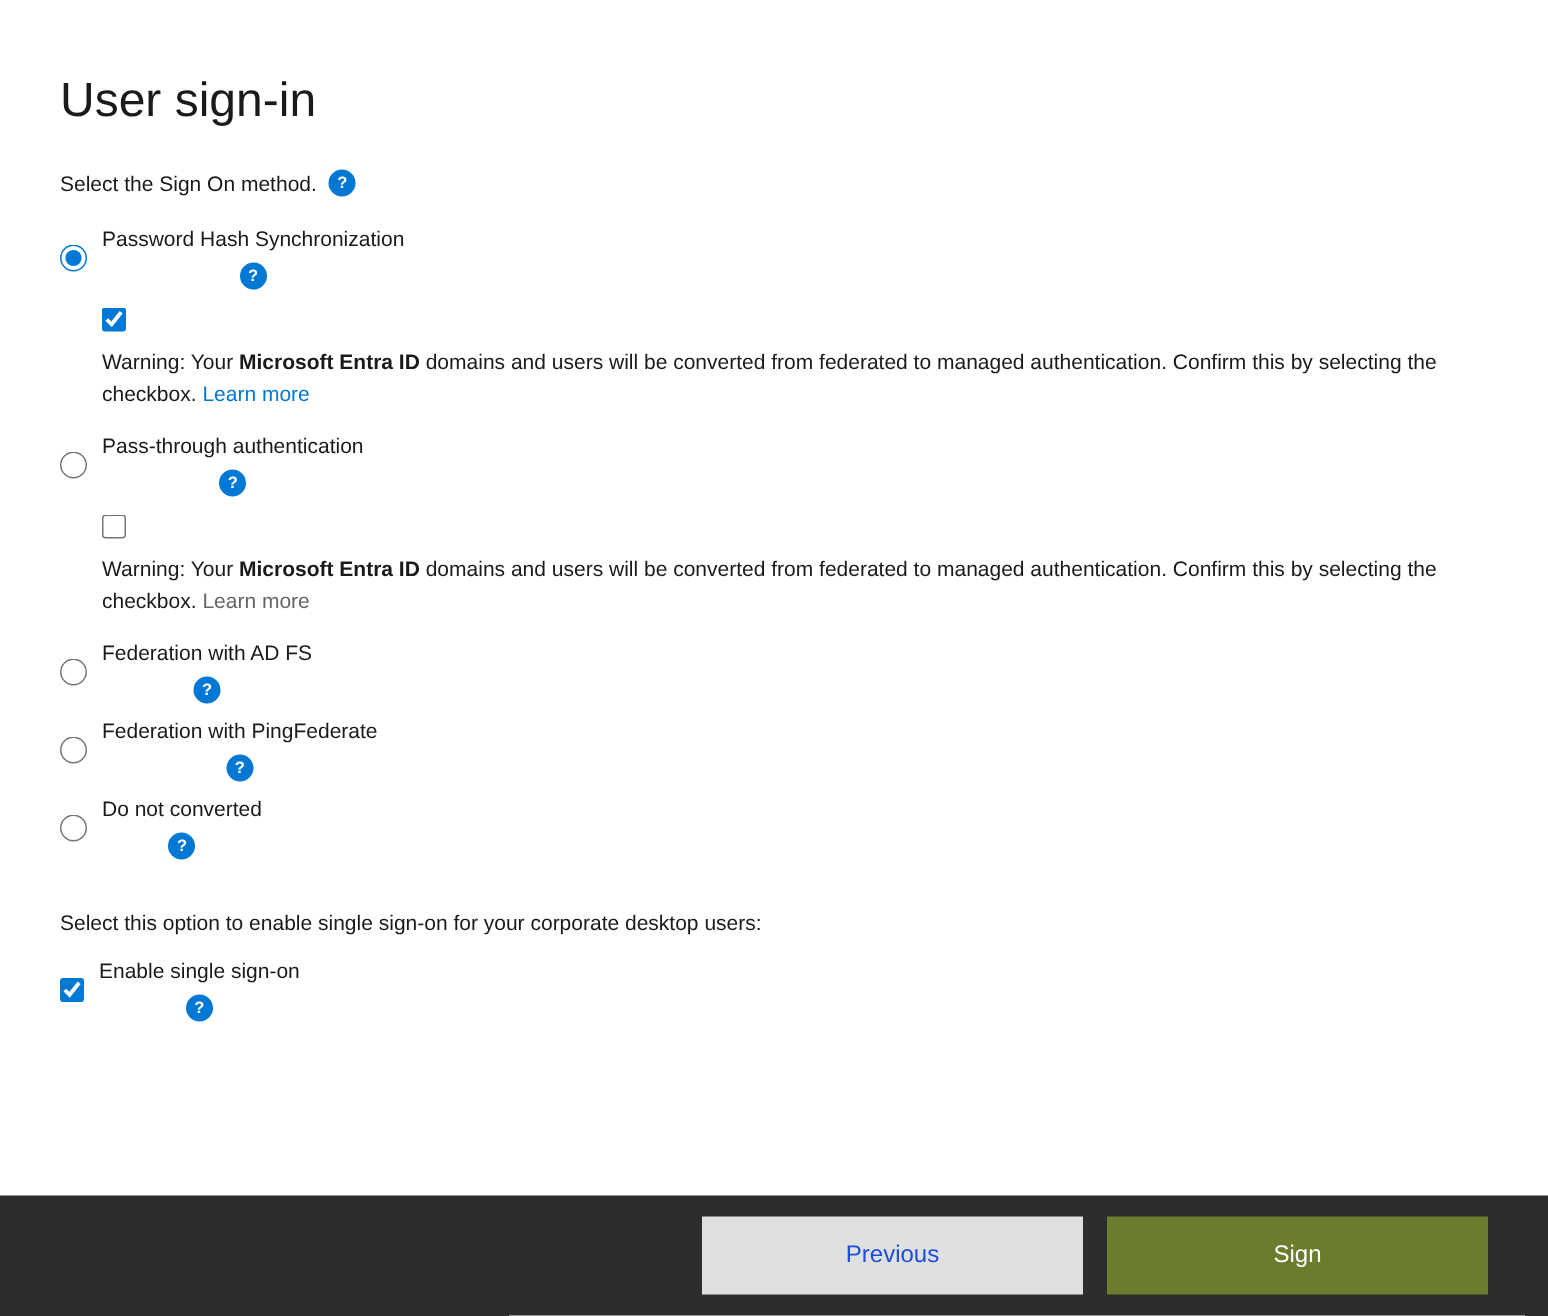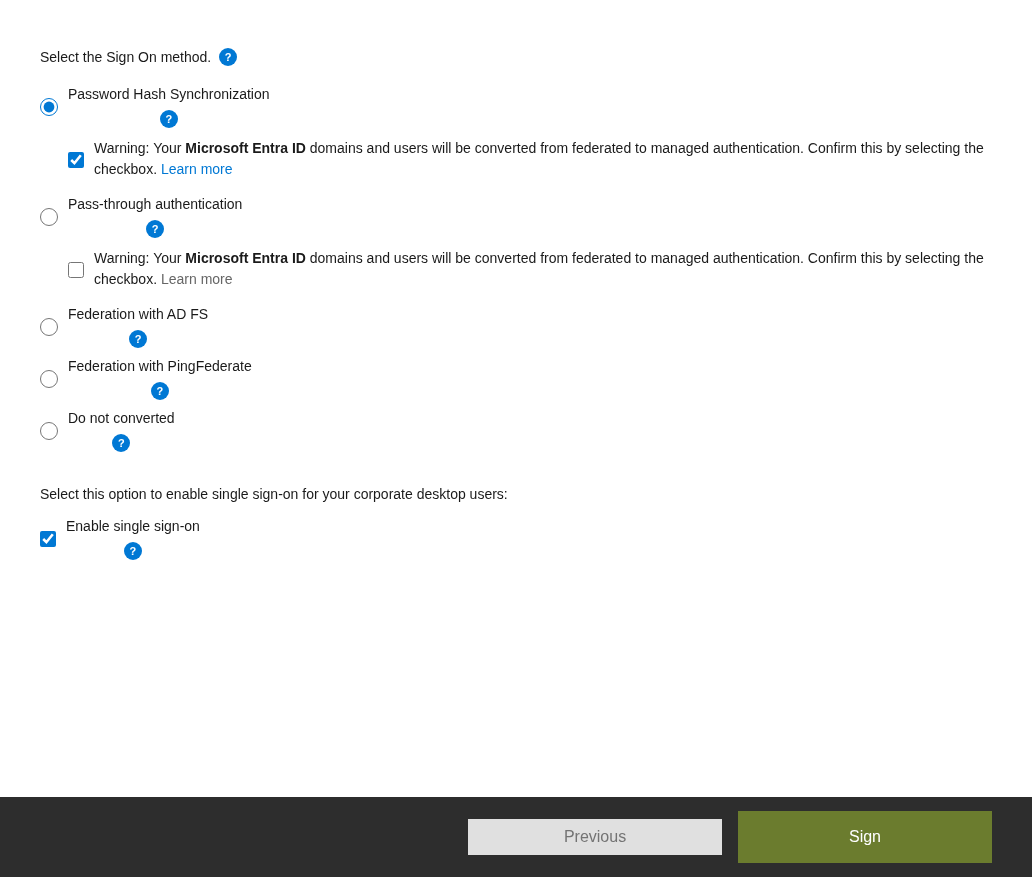--- a/index.html
+++ b/index.html
@@ -79,22 +79,23 @@
       display: flex;
       align-items: center;
       gap: 8px;
       flex-direction: column;
     }
 
     .sub-item {
       margin-left: 28px;
       margin-bottom: 16px;
       display: flex;
-      align-items: center;
+      align-items: flex-start;
       gap: 10px;
+      flex-direction: column;
     }
 
     .sub-item input[type="checkbox"] {
       width: 16px;
       height: 16px;
       margin-top: 2px;
       accent-color: #0078d4;
       cursor: pointer;
       flex-shrink: 0;
     }
@@ -159,44 +160,45 @@
       display: flex;
       align-items: center;
       justify-content: flex-end;
       padding: 0 40px;
       gap: 16px;
       flex-shrink: 0;
     }
 
     .btn-previous {
       width: 254px;
-      height: 36px;
+      height: 52px;
       background: #e0e0e0;
       border: none;
       font-size: 16px;
-      color: #737373;
+      color: #1d4ed8;
       cursor: pointer;
       font-family: 'Segoe UI', Arial, sans-serif;
     }
 
     .btn-next {
       width: 254px;
       height: 52px;
       background: #6b7c2e;
       border: none;
       font-size: 16px;
       color: #fff;
       cursor: pointer;
       font-family: 'Segoe UI', Arial, sans-serif;
     }
   </style>
 </head>
 <body>
 
 <div class="main-content">
+  <h1 class="page-title">User sign-in</h1>
 
   <div class="section-label">
     <span>Select the Sign On method.</span>
     <span class="help-icon">?</span>
   </div>
 
   <div class="radio-group">
 
     <div class="radio-item">
       <input type="radio" name="signon" id="phs" checked="" style="">

